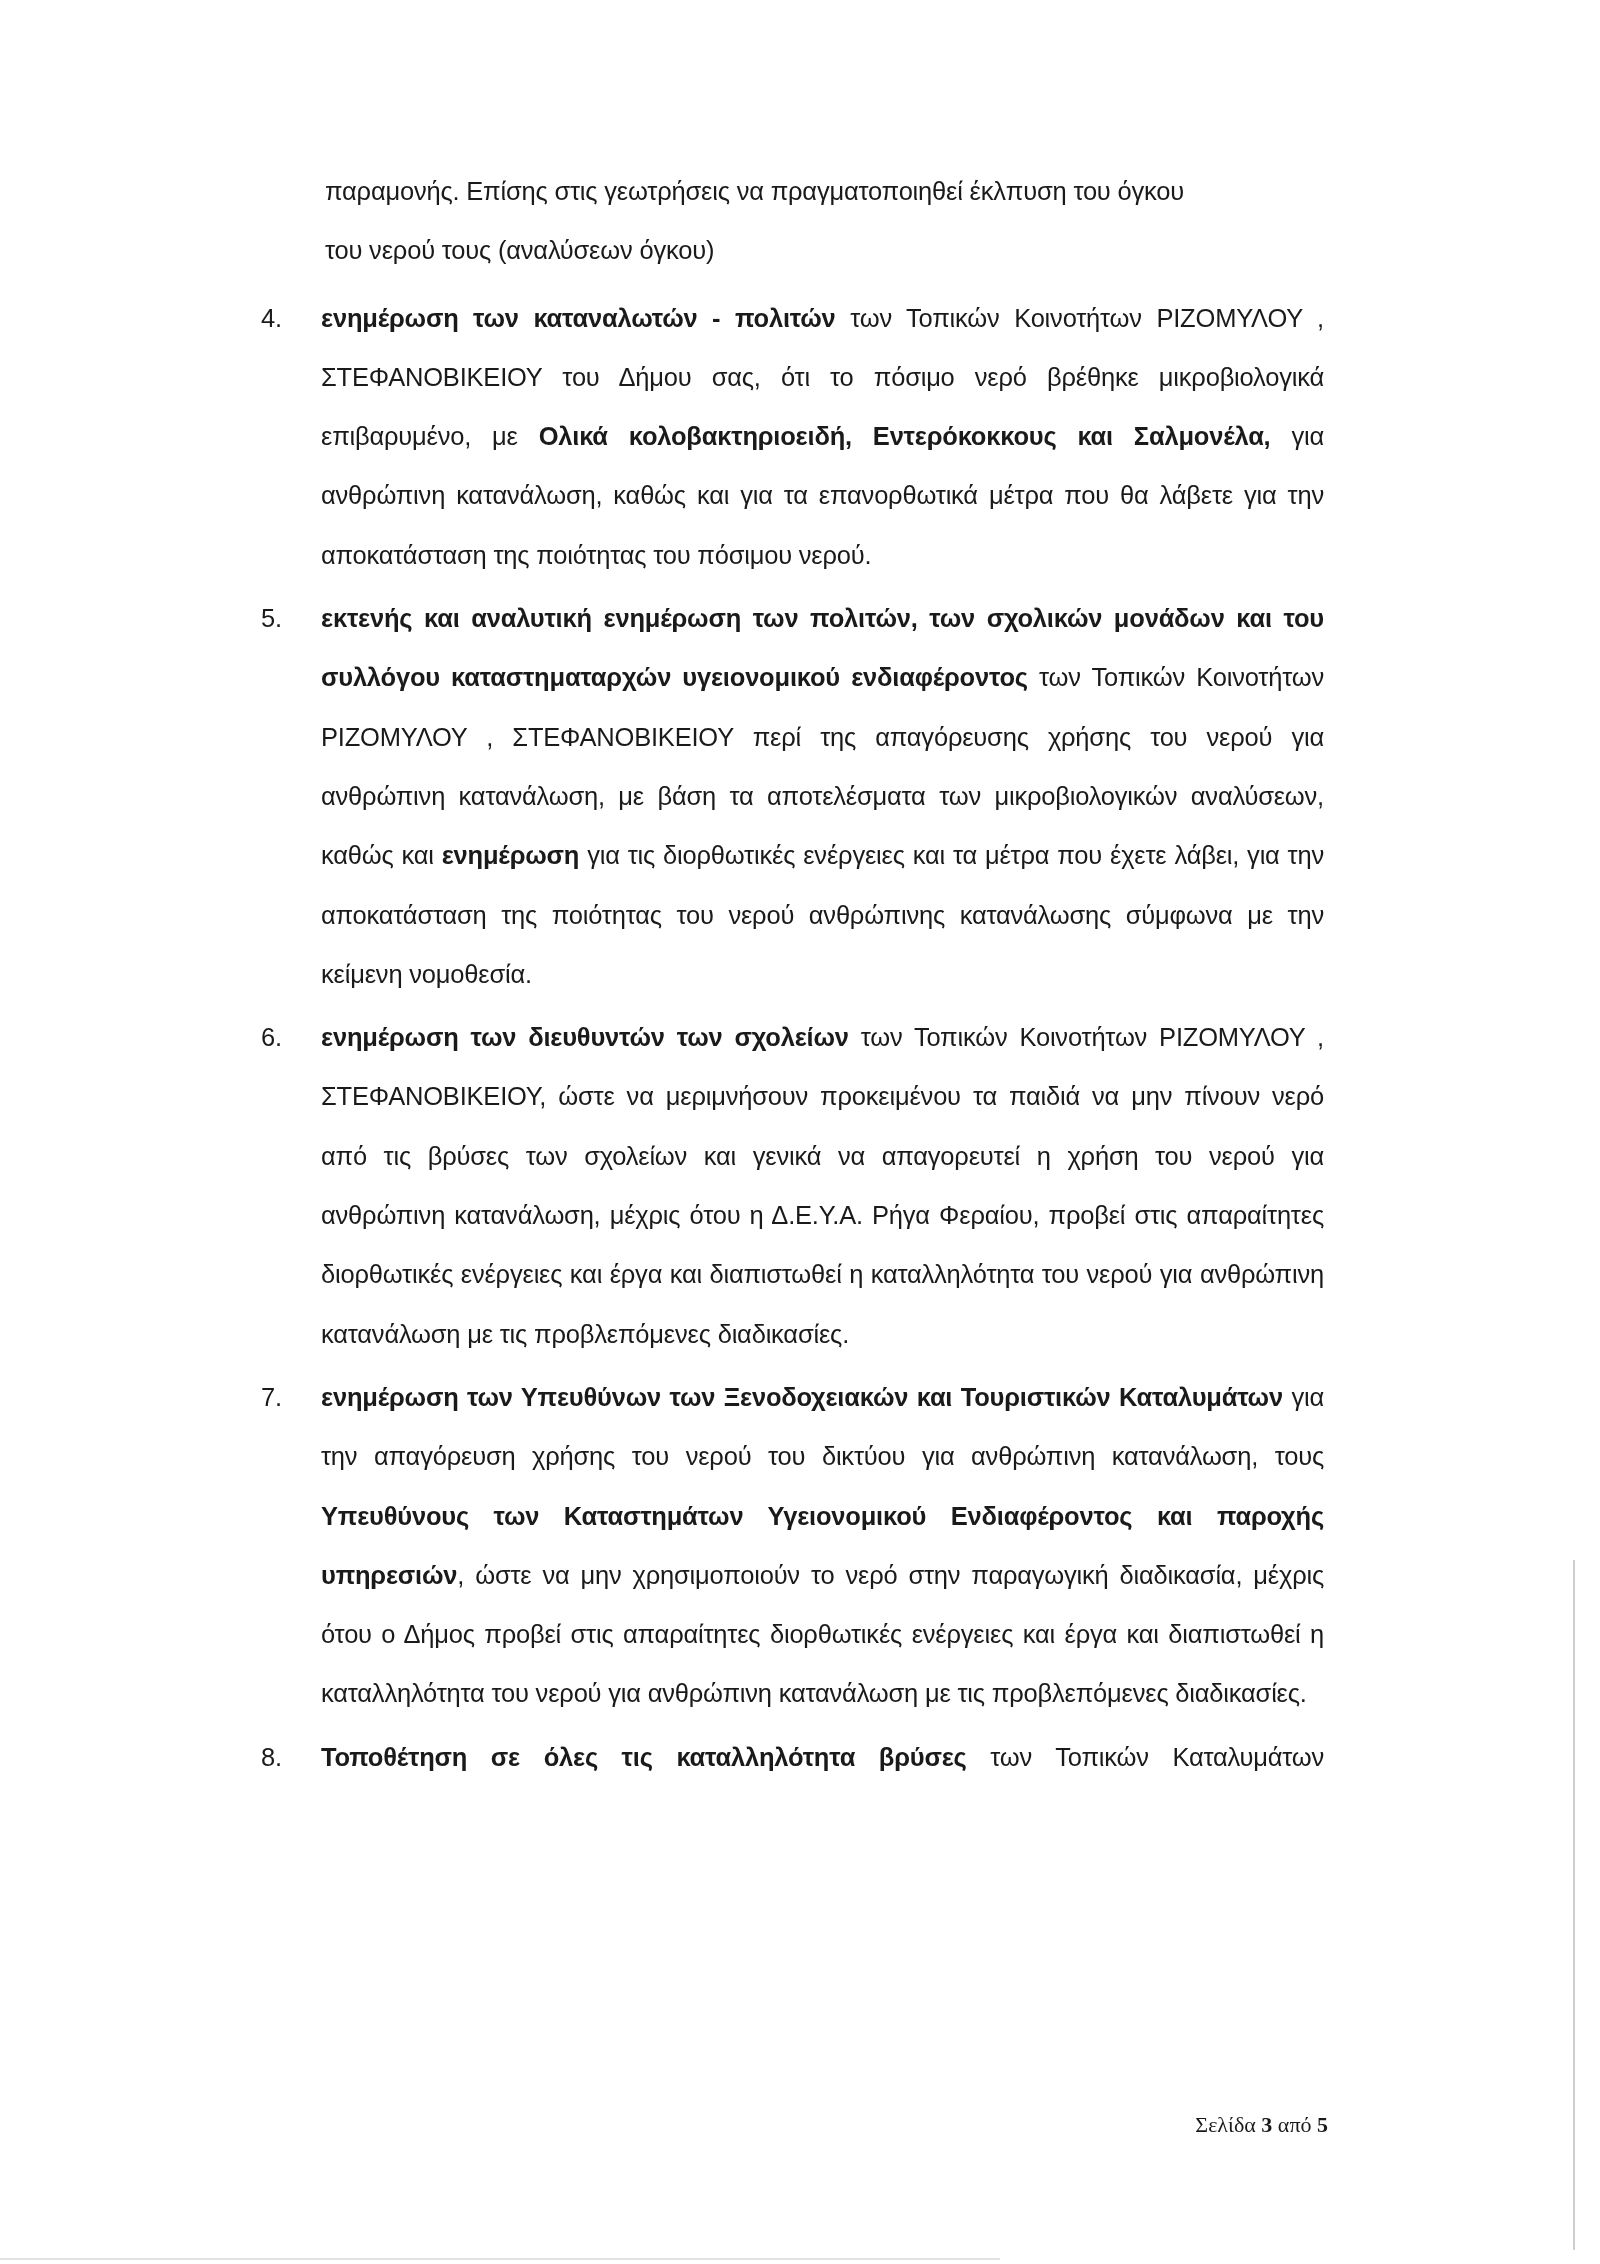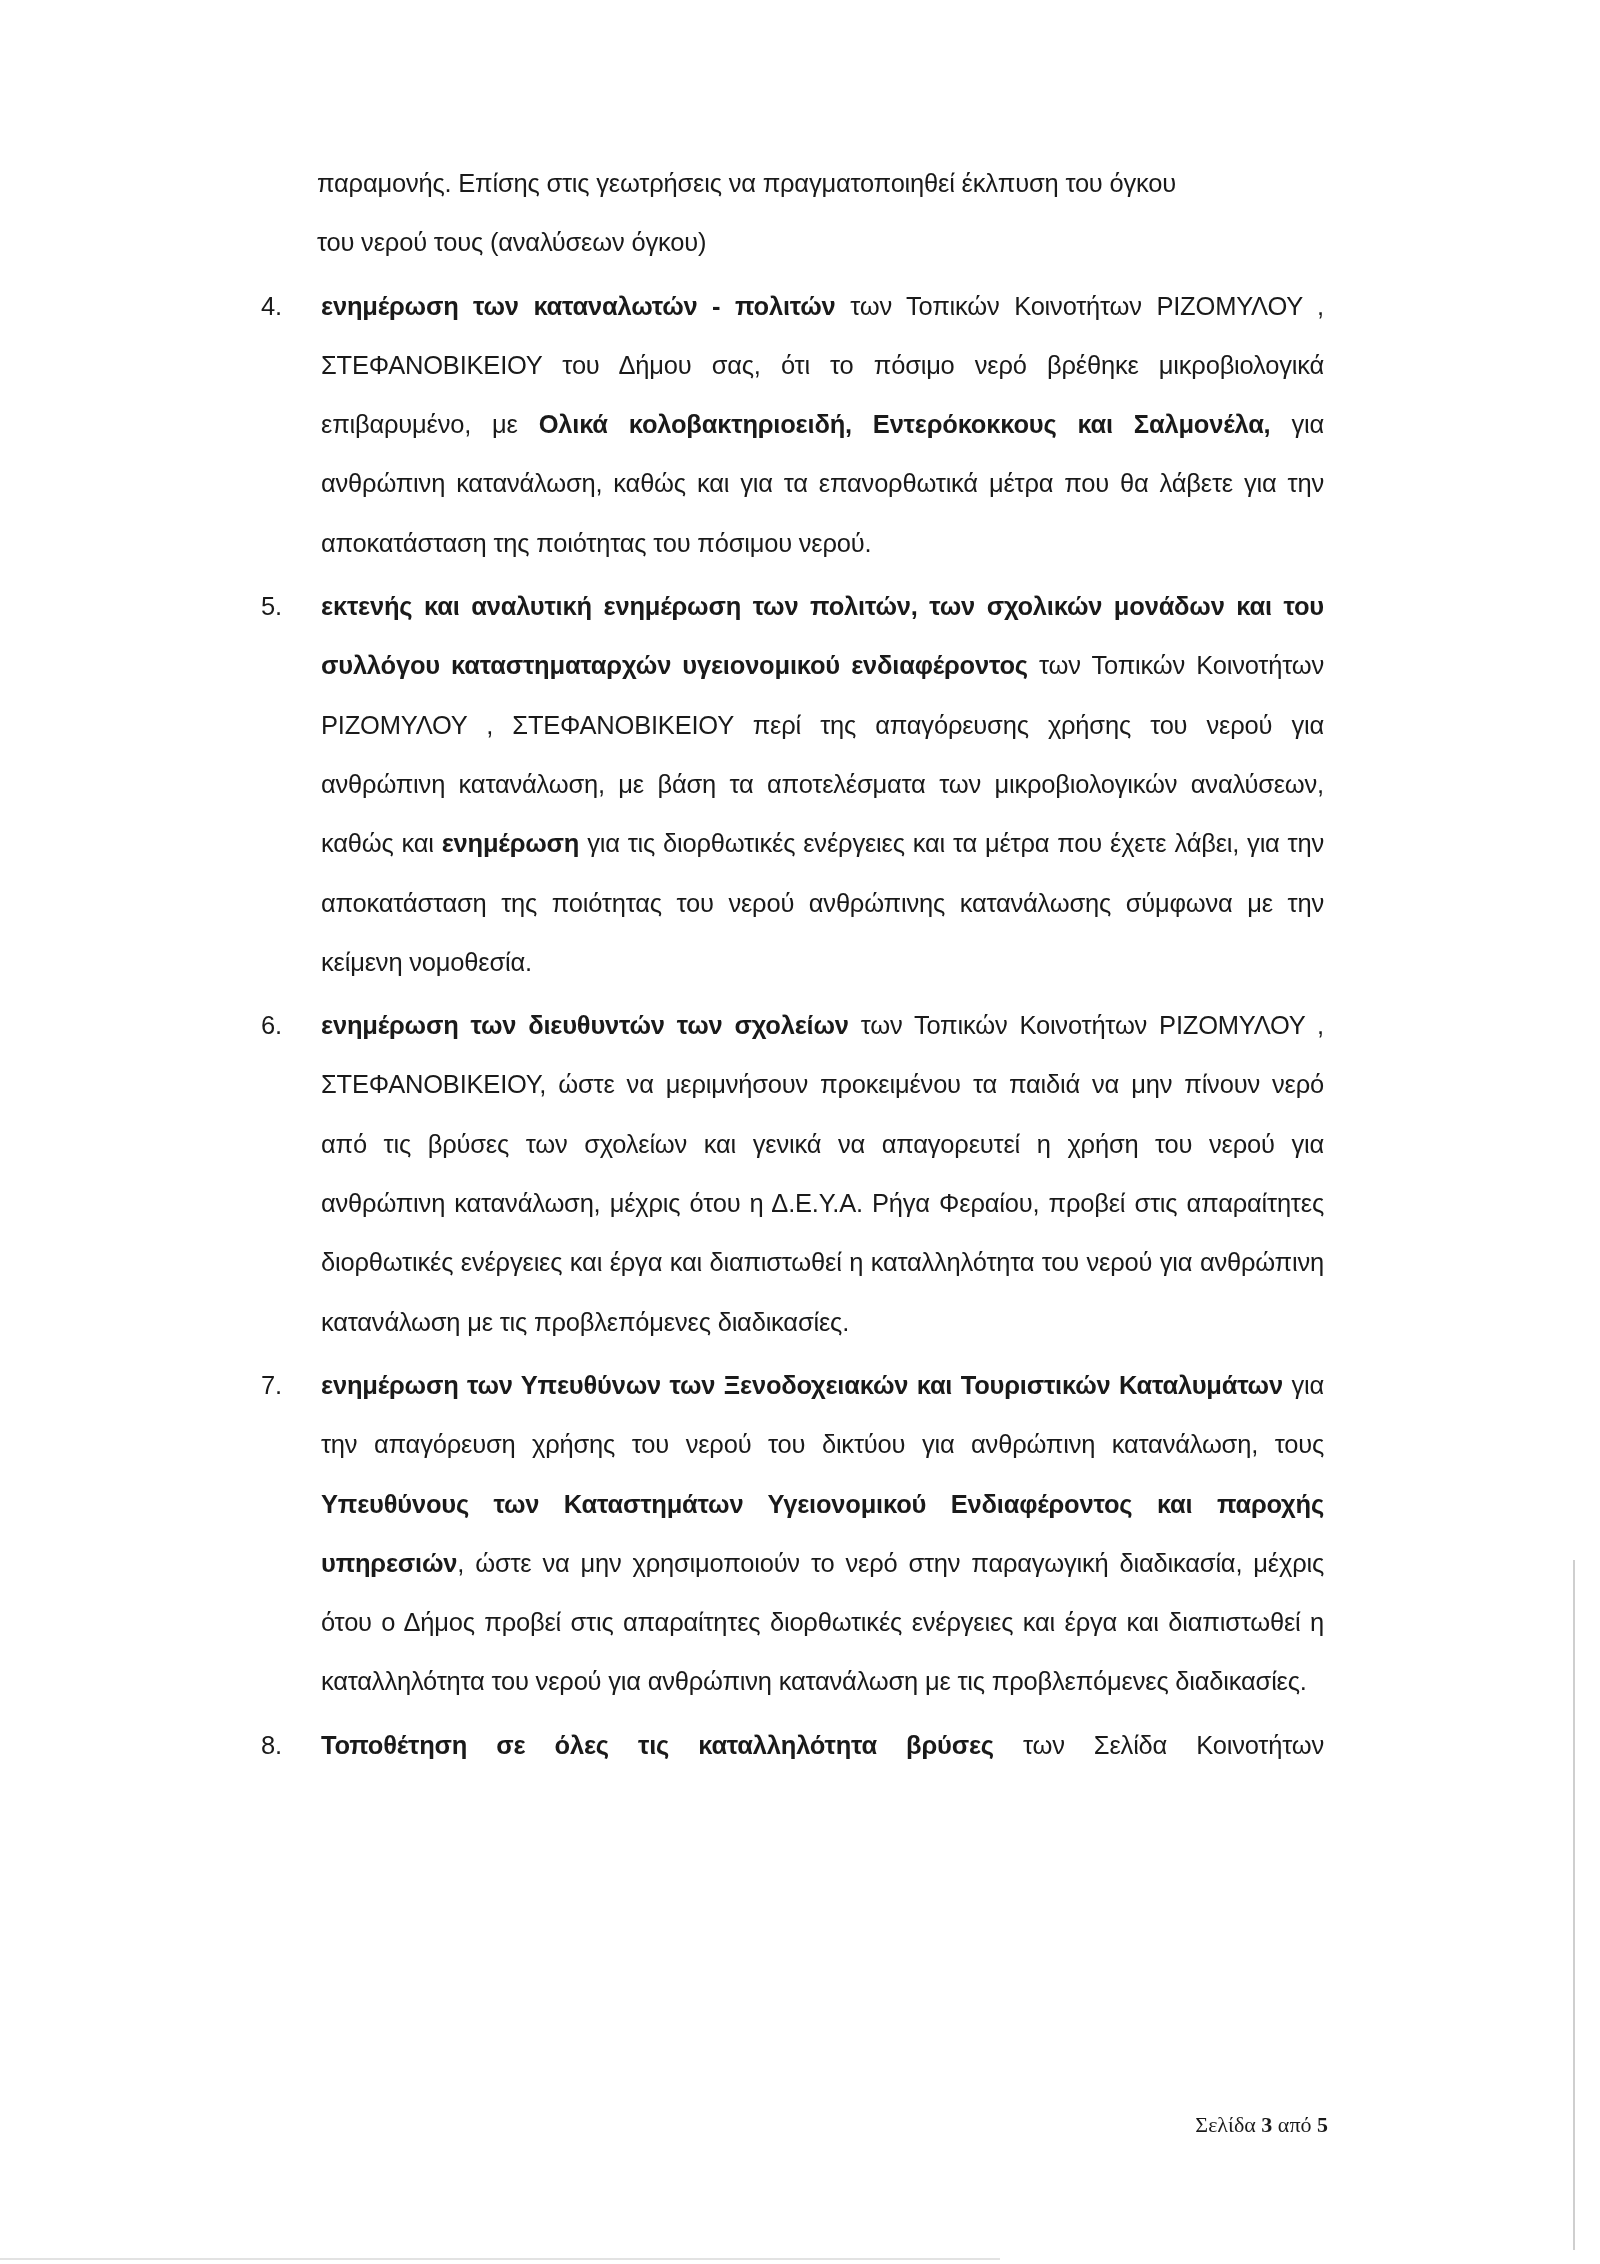--- a/index.html
+++ b/index.html
@@ -8,21 +8,21 @@
     position: absolute; left: 0; top: 0; width: 1600px; height: 2264px;
     background: #ffffff;
     font-family: "Liberation Sans", sans-serif;
     color: #1a1a1a;
   }
   .body-text {
     position: absolute; left: 317px; top: 154px; width: 1011px;
     font-size: 25.5px; line-height: 59.3px;
     letter-spacing: -0.2px;
   }
-  .para { text-align: justify; text-align-last: left; margin: 0; }
+  .para { text-align: justify; text-align-last: left; margin: 8px; }
   .item { position: relative; }
   .item-num {
     position: absolute; left: -56px; top: 0;
     font-weight: normal;
   }
   .item-text { text-align: justify; margin: 4px; }
   b, .b { font-weight: bold; }
   .footer {
     position: absolute; right: 272px; top: 2112px;
     font-size: 22px; font-family: Liberation Serif, serif; color: #1a1a1a;
@@ -59,21 +59,21 @@
         <div class="item">
           <span class="item-num">6.</span>
           <p class="item-text"><span class="b">ενημέρωση των διευθυντών των σχολείων</span><span> των Τοπικών Κοινοτήτων ΡΙΖΟΜΥΛΟΥ , ΣΤΕΦΑΝΟΒΙΚΕΙΟΥ, ώστε να μεριμνήσουν προκειμένου τα παιδιά να μην πίνουν νερό από τις βρύσες των σχολείων και γενικά να απαγορευτεί η χρήση του νερού για ανθρώπινη κατανάλωση, μέχρις ότου η Δ.Ε.Υ.Α. Ρήγα Φεραίου, προβεί στις απαραίτητες διορθωτικές ενέργειες και έργα και διαπιστωθεί η καταλληλότητα του νερού για ανθρώπινη κατανάλωση με τις προβλεπόμενες διαδικασίες.</span></p>
         </div>
         <div class="item">
           <span class="item-num">7.</span>
           <p class="item-text"><span class="b">ενημέρωση των Υπευθύνων των Ξενοδοχειακών και Τουριστικών Καταλυμάτων</span><span> για την απαγόρευση χρήσης του νερού του δικτύου για ανθρώπινη κατανάλωση, τους </span><span class="b">Υπευθύνους των Καταστημάτων Υγειονομικού Ενδιαφέροντος και παροχής υπηρεσιών</span><span>, ώστε να μην χρησιμοποιούν το νερό στην παραγωγική διαδικασία, μέχρις ότου ο Δήμος προβεί στις απαραίτητες διορθωτικές ενέργειες και έργα και διαπιστωθεί η καταλληλότητα του νερού για ανθρώπινη κατανάλωση με τις προβλεπόμενες διαδικασίες.</span></p>
         </div>
         <div class="item">
           <span class="item-num">8.</span>
-          <p class="item-text" style="text-align-last: justify;"><span class="b">Τοποθέτηση  σε όλες τις  καταλληλότητα βρύσες</span><span>  των Σελίδα Κοινοτήτων</span></p>
+          <p class="item-text" style="text-align-last: justify;"><span class="b">Τοποθέτηση  σε όλες τις  καταλληλότητα βρύσες</span><span>  των Τοπικών Καταλυμάτων</span></p>
         </div>
       </div>
   </div>
 
   <div class="footer">
     <span>Σελίδα</span>
     <span class="b">3</span>
     <span>από</span>
     <span class="b">5</span>
   </div>

